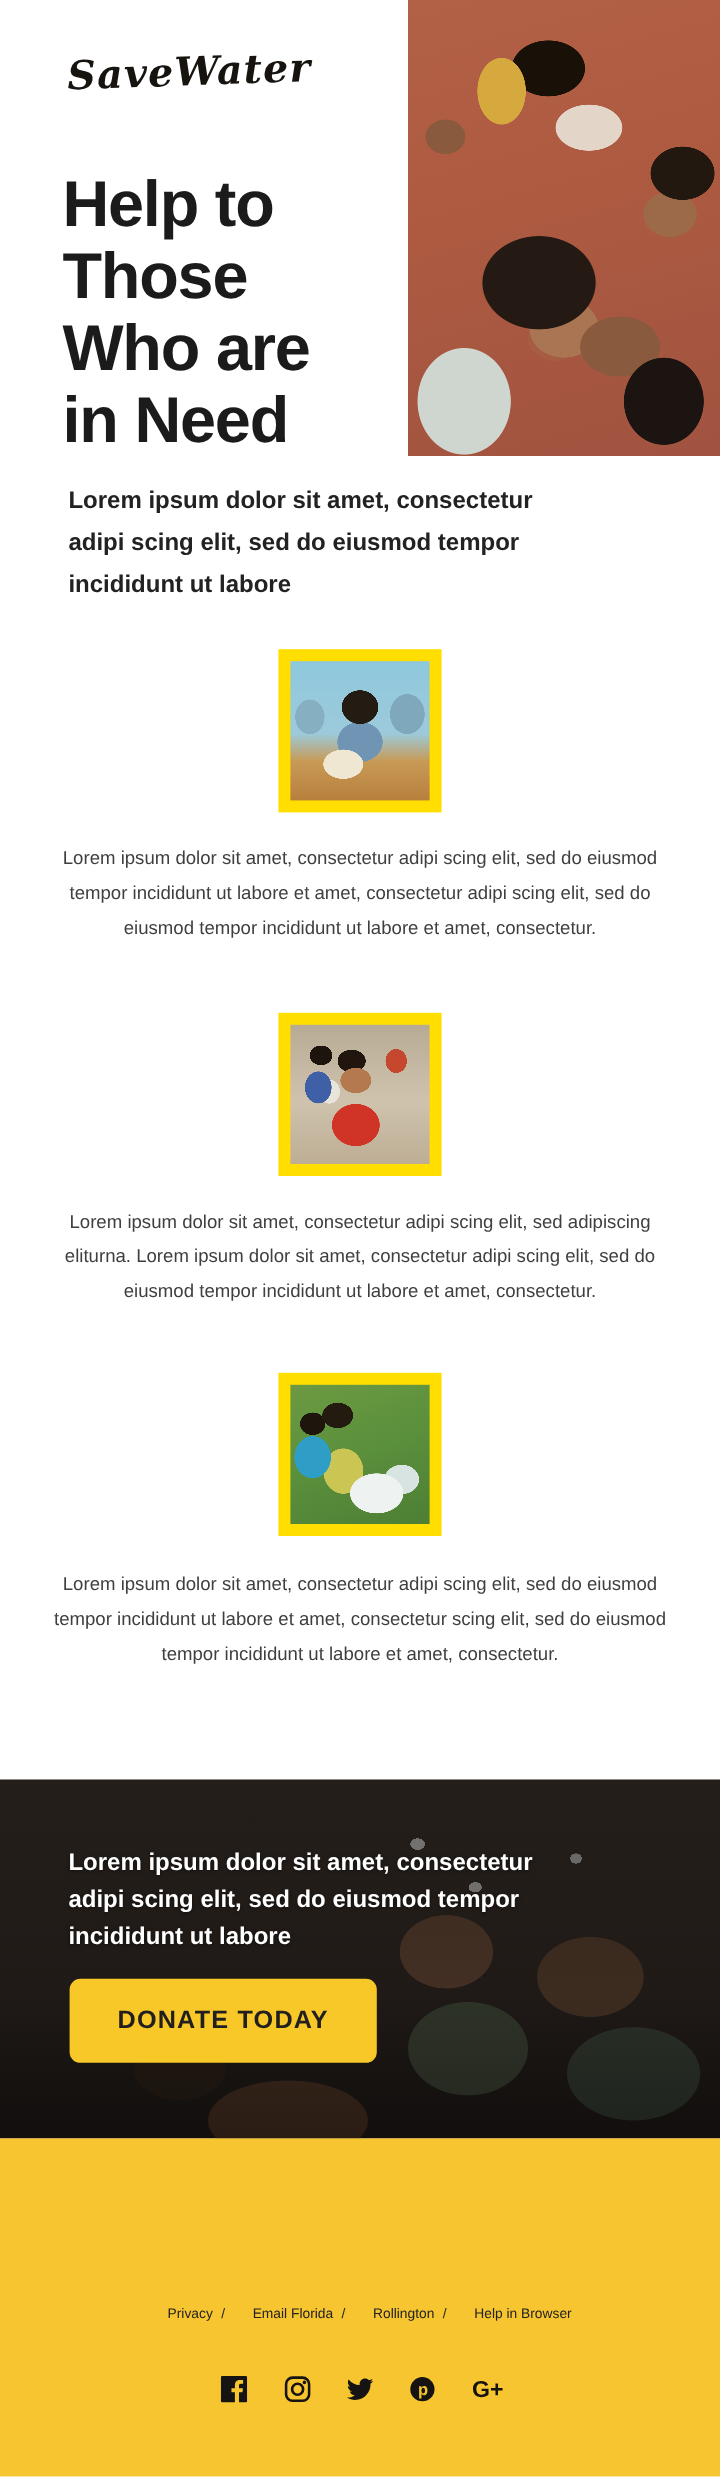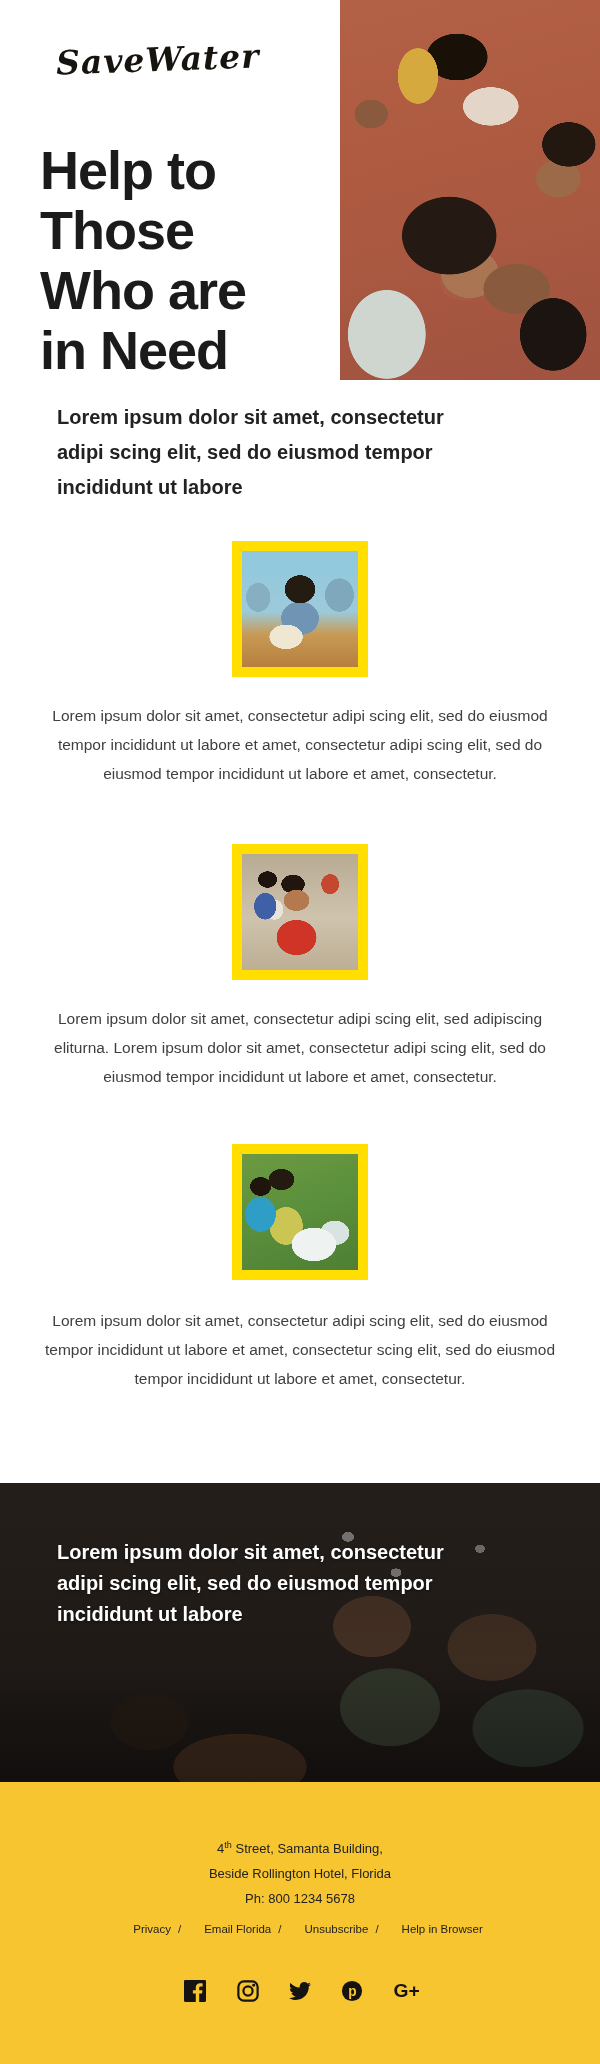--- a/index.html
+++ b/index.html
@@ -43,21 +43,21 @@
       radial-gradient(40px 34px at 84% 47%, #9c6a49 55%, rgba(156,106,73,0) 56%),
       radial-gradient(55px 38px at 58% 28%, #e3d6c8 50%, rgba(227,214,200,0) 51%),
       radial-gradient(40px 55px at 30% 20%, #d6a93f 50%, rgba(214,169,63,0) 51%),
       radial-gradient(55px 42px at 45% 15%, #191008 55%, rgba(25,16,8,0) 56%),
       radial-gradient(30px 26px at 12% 30%, #8a5a3e 55%, rgba(138,90,62,0) 56%),
       linear-gradient(165deg, #b26046 0%, #ad5a41 45%, #a05340 100%);
   }
 
   .headline {
     position: absolute;
-    left: 40px; top: 140px;
+    left: 52px; top: 140px;
     width: 258px;
     font-size: 54px;
     line-height: 60px;
     font-weight: bold;
     color: #1b1b1b;
     letter-spacing: -1px;
   }
 
   .intro {
     position: absolute;
@@ -236,31 +236,27 @@
   </div>
   <p class="body-par par-2">Lorem ipsum dolor sit amet, consectetur adipi scing elit, sed adipiscing eliturna. Lorem ipsum dolor sit amet, consectetur adipi scing elit, sed do eiusmod tempor incididunt ut labore et amet, consectetur.</p>
 
   <div class="frame frame-3">
     <div class="pic pic-splash"></div>
   </div>
   <p class="body-par par-3">Lorem ipsum dolor sit amet, consectetur adipi scing elit, sed do eiusmod tempor incididunt ut labore et amet, consectetur scing elit, sed do eiusmod tempor incididunt ut labore et amet, consectetur.</p>
 
   <div class="cta">
     <p class="cta-text">Lorem ipsum dolor sit amet, consectetur adipi scing elit, sed do eiusmod tempor incididunt ut labore</p>
+    <button class="donate-btn">DONATE TODAY</button>
   </div>
 
   <div class="footer">
-    <div class="address">
-      <div><span>4</span><sup>th</sup><span> Street, Samanta Building,</span></div>
-      <div>Beside Rollington Hotel, Florida</div>
-      <div>Ph: 800 1234 5678</div>
-    </div>
 
     <div class="footer-links">
-      <a>Privacy</a><span class="sep">/</span><a>Email Florida</a><span class="sep">/</span><a>Unsubscribe</a><span class="sep">/</span><a>Help in Browser</a>
+      <a>Privacy</a><span class="sep">/</span><a>Email Florida</a><span class="sep">/</span><a>Rollington</a><span class="sep">/</span><a>Help in Browser</a>
     </div>
 
     <div class="social">
       <span class="icon">
         <svg width="22" height="22" viewBox="0 0 24 24">
             <path fill="#161412" d="M22.675 0h-21.35C.595 0 0 .592 0 1.326v21.348C0 23.408.595 24 1.325 24h11.495v-9.294H9.692v-3.622h3.128V8.413c0-3.1 1.893-4.788 4.659-4.788 1.325 0 2.463.099 2.795.143v3.24l-1.918.001c-1.504 0-1.795.715-1.795 1.763v2.313h3.587l-.467 3.622h-3.12V24h6.116c.73 0 1.325-.592 1.325-1.326V1.326C24 .592 23.405 0 22.675 0z"></path>
           </svg>
       </span>
       <span class="icon">
         <svg width="22" height="22" viewBox="0 0 24 24">

